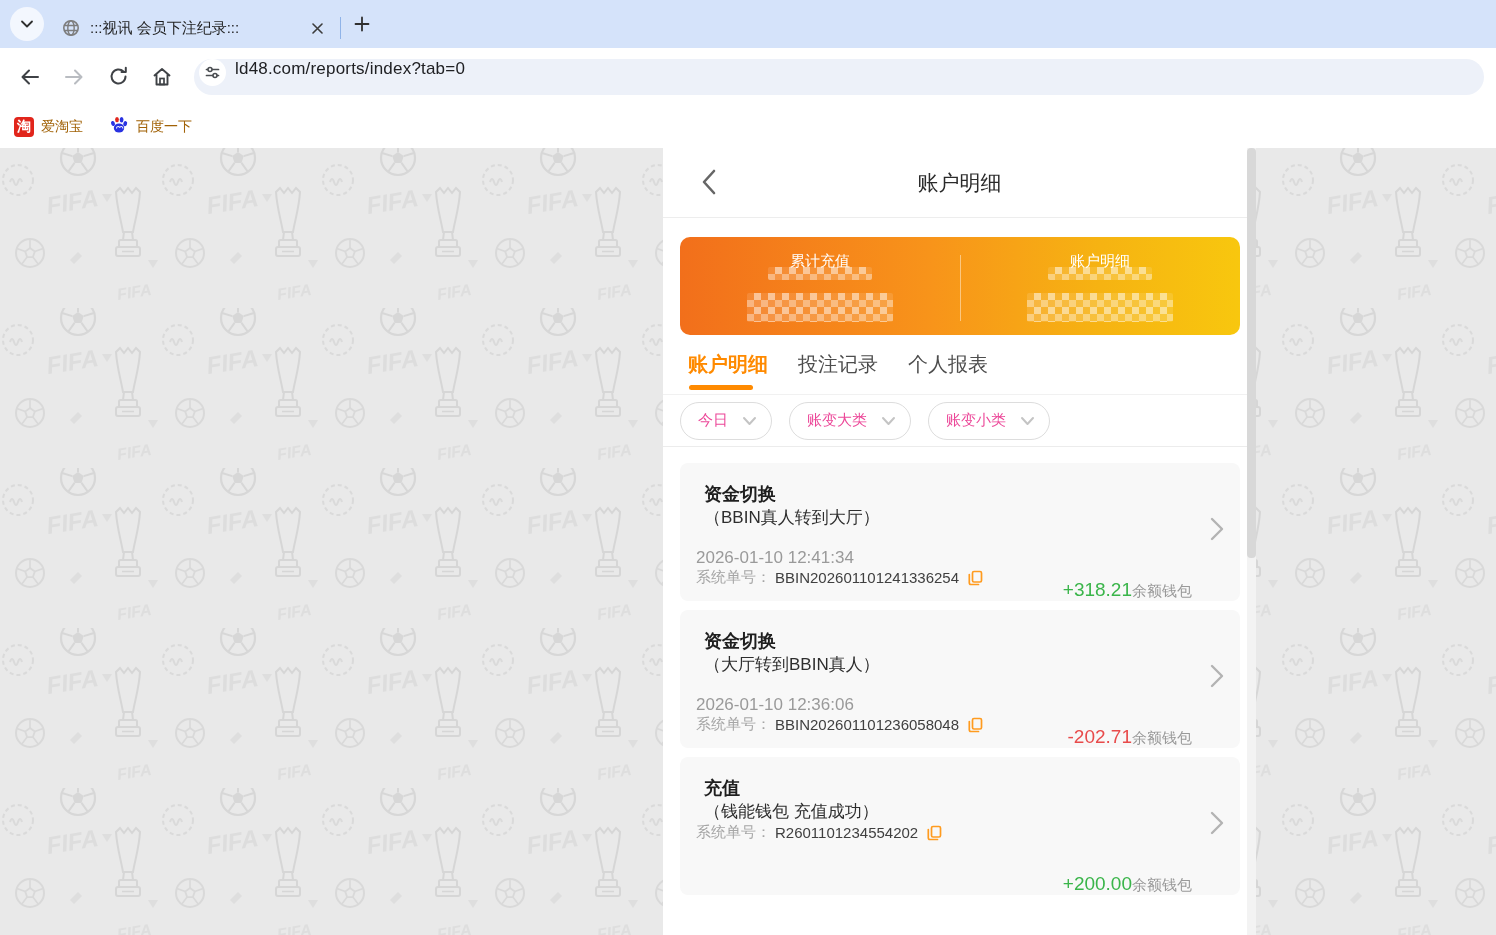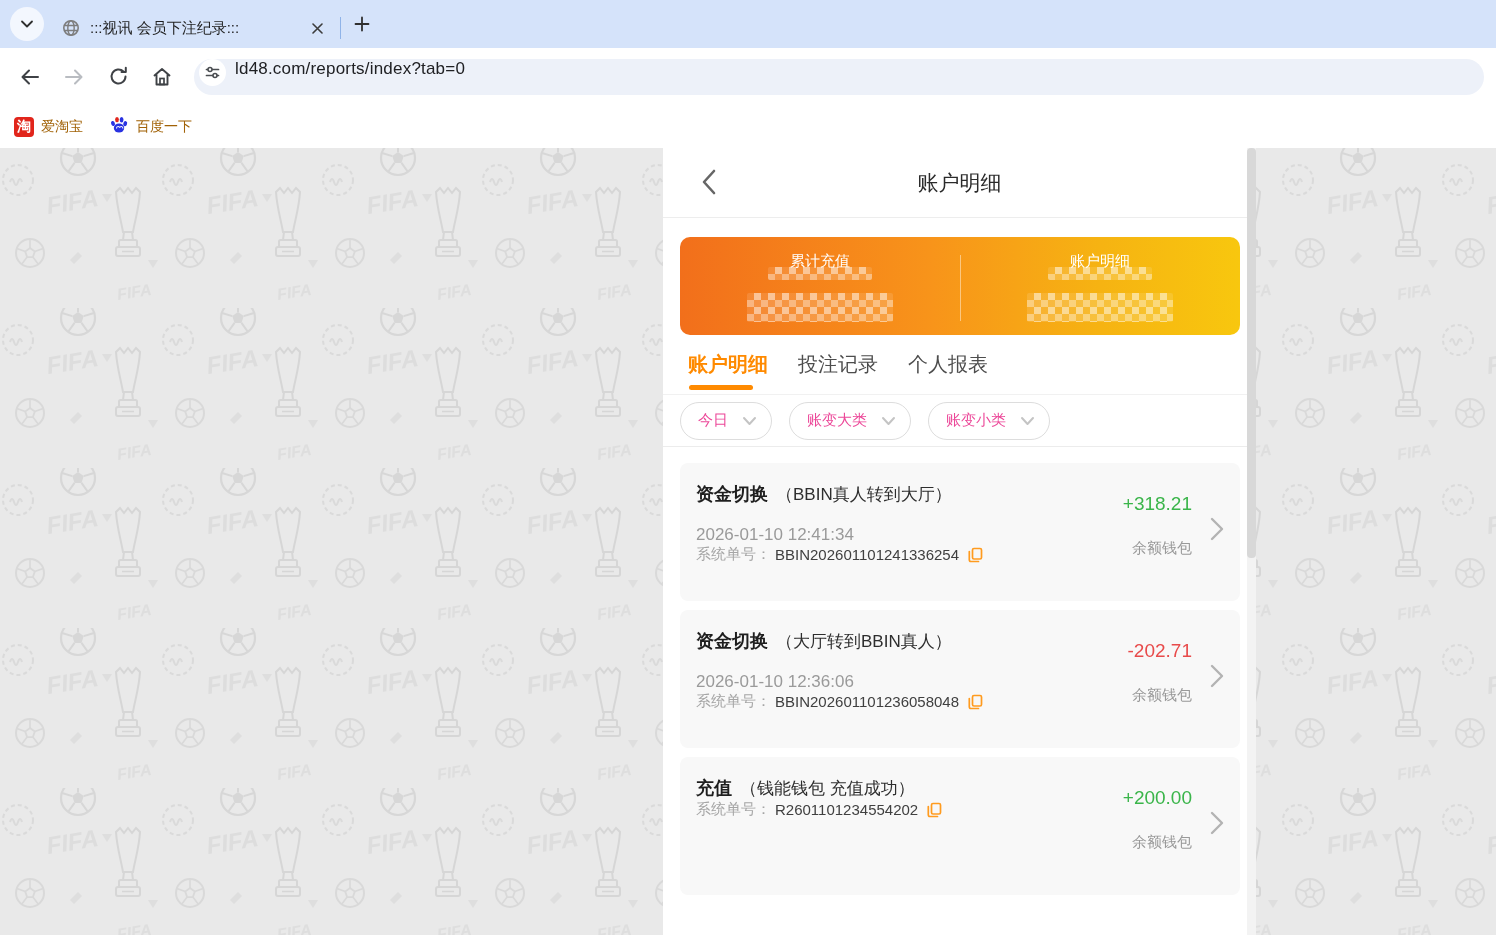--- a/index.html
+++ b/index.html
@@ -56,28 +56,28 @@
   .page-tab { font-size:20px; color:#4d4d4d; margin-right:30px; padding-bottom:16px; position:relative; cursor:pointer; }
   .page-tab.active { color:#ff8a00; font-weight:bold; }
   .page-tab.active .underline { position:absolute; left:1px; bottom:4px; width:64px; height:5px; border-radius:3px; background:#ff8a00; }
 
   .filters { display:flex; align-items:center; height:52px; padding-left:17px; border-bottom:1px solid #ececec; }
   .filter-pill { height:38px; border:1px solid #dddddd; border-radius:19px; display:flex; align-items:center; padding:0 14px 0 17px; margin-right:17px; color:#ec4899; font-size:15px; cursor:pointer; background:#fff; }
   .filter-pill svg { margin-left:14px; }
 
   .txn-list { padding:16px 16px 0 17px; }
   .txn-card { background:#f8f8f8; border-radius:8px; height:138px; margin-bottom:9px; position:relative; padding:19px 48px 0 16px; }
-  .txn-title-row { display:flex; align-items:baseline; }
+  .txn-title-row { display:flex; align-items:baseline;flex-direction:column; }
   .txn-type { font-size:18px; font-weight:bold; color:#1f1f1f; }
   .txn-detail { font-size:17px; color:#2e2e2e; margin-left:8px; }
   .txn-time { font-size:17px; color:#9a9a9a; margin-top:19px; }
   .txn-order { font-size:15px; color:#a5a5a5; display:flex; align-items:center; }
   .txn-order .num { color:#404040; margin-left:4px; }
   .copy-btn { margin-left:9px; display:flex; cursor:pointer; }
-  .txn-right { position:absolute; right:48px; top:0; height:100%; display:flex; flex-direction:column; align-items:flex-end; justify-content:center; }
+  .txn-right { position:absolute; right:48px; top:0; height:100%; display:flex; flex-direction:row; align-items:flex-end; justify-content:center; }
   .txn-amount { font-size:19px; margin-top:-14px; }
   .txn-amount.pos { color:#3ab54a; }
   .txn-amount.neg { color:#e84b4b; }
   .txn-wallet { font-size:15px; color:#999999; margin-top:24px; }
   .txn-chevron { position:absolute; right:16px; top:54px; cursor:pointer; }
 </style>
 </head>
 <body>
 
 <div class="tabstrip">

